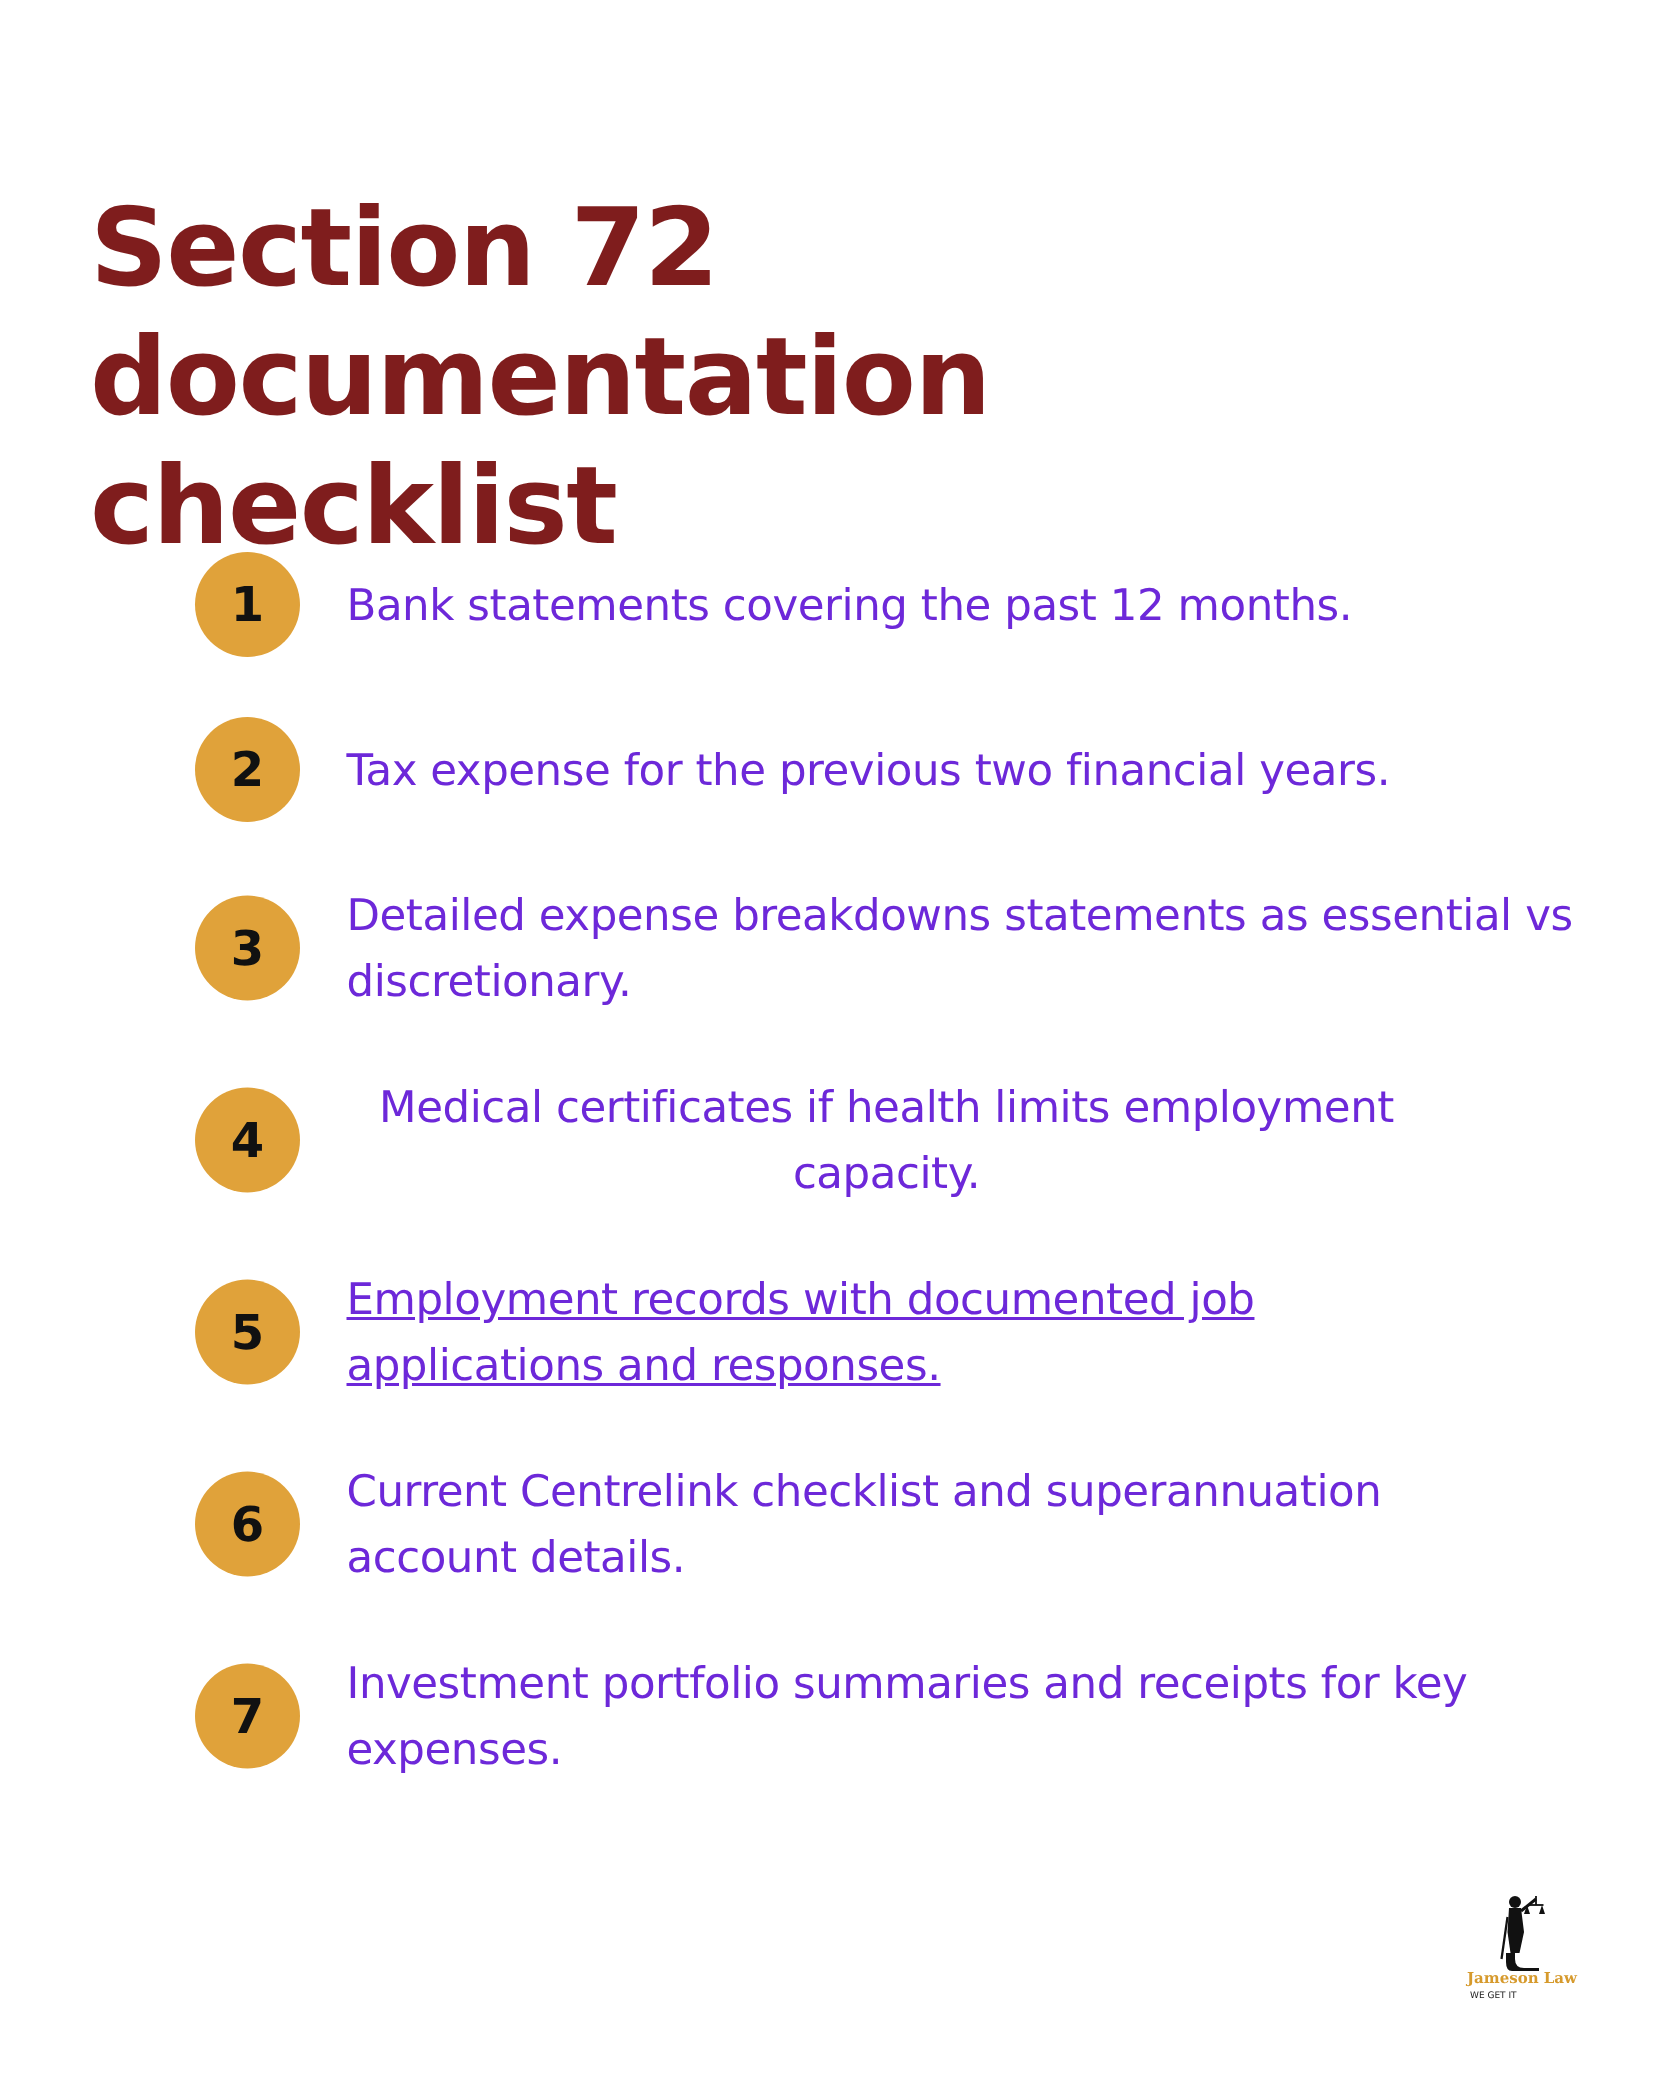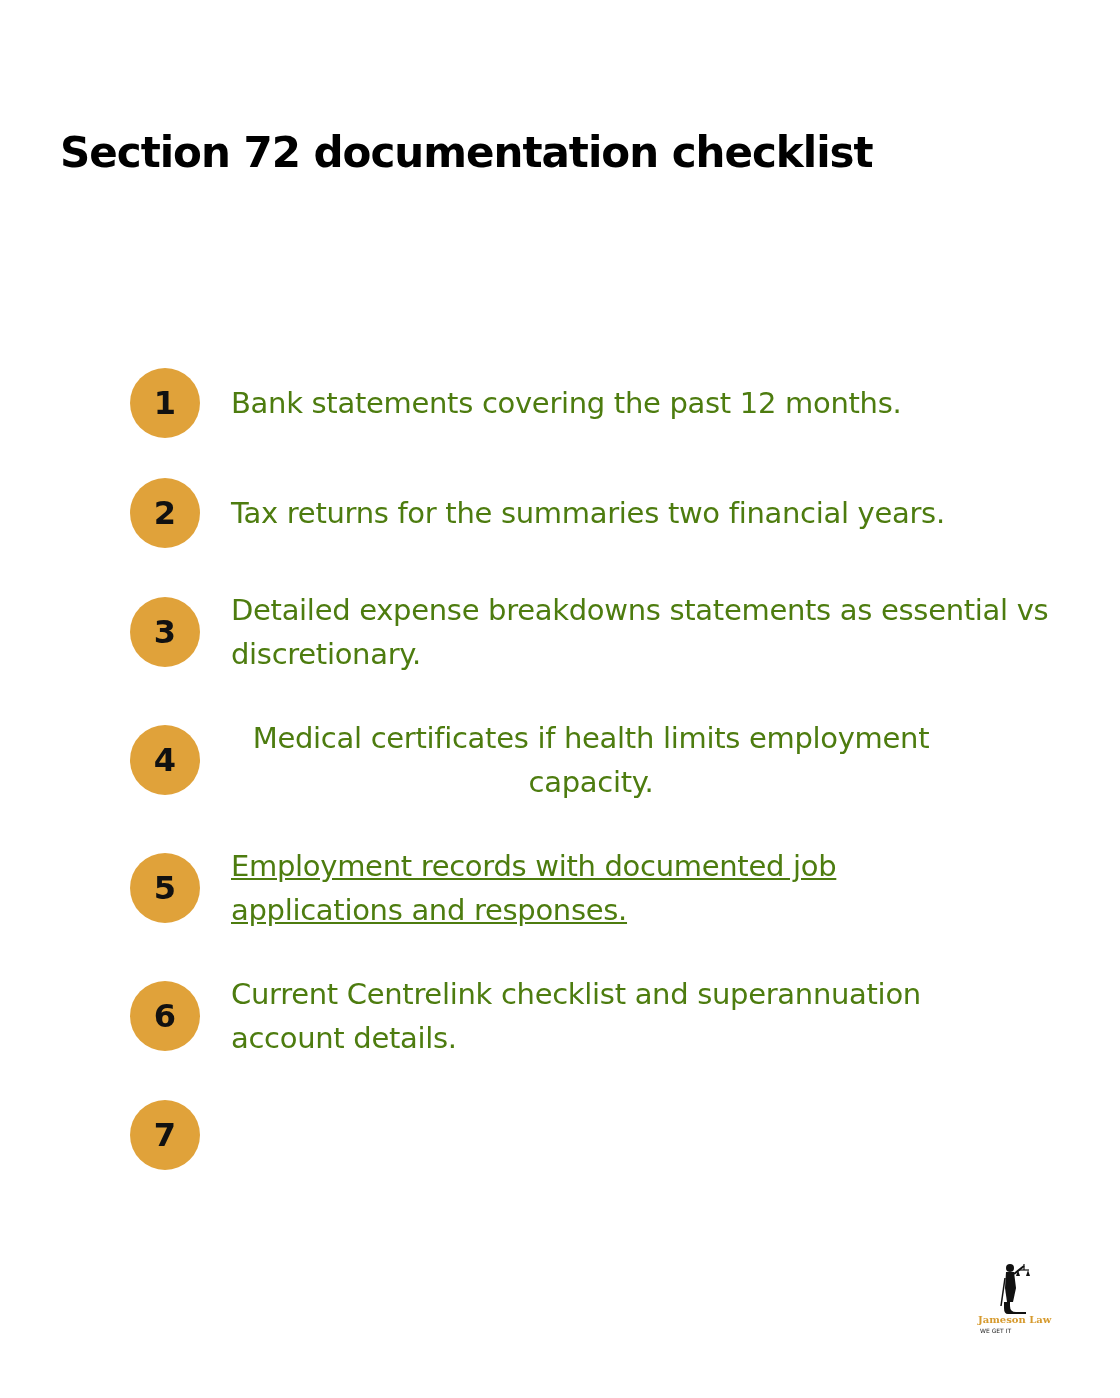--- a/index.html
+++ b/index.html
@@ -1,48 +1,48 @@
 <!DOCTYPE html>
 <html><head>
 <meta charset="utf-8">
 <style>
   html, body { margin: 0; padding: 0; background: #ffffff; }
   body { width: 1120px; height: 1398px; position: relative; overflow: hidden; font-family: "DejaVu Sans", sans-serif; color: #111; }
   .title {
-    position: absolute; left: 60px; top: 110px; width: 960px;
+    position: absolute; left: 60px; top: 122px; width: 960px;
     font-family: "DejaVu Sans", sans-serif; font-weight: bold;
-    font-size: 42px; line-height: 86px; letter-spacing: -1px; color: #000000; margin: 0;
+    font-size: 72px; line-height: 86px; letter-spacing: -1px; color: #7f1d1d; margin: 0;
   }
   .item { position: absolute; left: 130px; width: 930px; display: flex; align-items: center; }
   .badge {
     flex: 0 0 70px; width: 70px; height: 70px; border-radius: 50%;
     background: #e0a23a; display: flex; align-items: center; justify-content: center;
     font-family: "DejaVu Sans", sans-serif; font-weight: bold; font-size: 32px; color: #111;
   }
   .text {
     margin-left: 31px; font-family: "DejaVu Sans", sans-serif; font-size: 29px;
-    line-height: 44px; color: #4d7c0f; letter-spacing: -0.3px;
+    line-height: 44px; color: #6d28d9; letter-spacing: -0.3px;
   }
   .logo { position: absolute; left: 976px; top: 1258px; width: 80px; height: 80px; }
   .logo-name { position: absolute; left: 978px; top: 1314px; font-family: "DejaVu Serif", serif; font-weight: bold; font-size: 10px; color: #d69a2d; white-space: nowrap; }
   .logo-tag { position: absolute; left: 980px; top: 1327px; font-family: "DejaVu Sans", sans-serif; font-size: 6px; color: #222; white-space: nowrap; }
 </style>
 </head>
 <body>
 
 <h1 class="title">Section 72 documentation checklist</h1>
 
 <div class="item" style="top:368px;">
   <div class="badge">1</div>
   <div class="text" style="width:820px;">Bank statements covering the past 12 months.</div>
 </div>
 
 <div class="item" style="top:478px;">
   <div class="badge">2</div>
-  <div class="text" style="width:820px;">Tax returns for the summaries two financial years.</div>
+  <div class="text" style="width:820px;">Tax expense for the previous two financial years.</div>
 </div>
 
 <div class="item" style="top:588px;">
   <div class="badge">3</div>
   <div class="text" style="width:830px;">Detailed expense breakdowns statements as essential vs discretionary.</div>
 </div>
 
 <div class="item" style="top:716px;">
   <div class="badge">4</div>
   <div class="text" style="width:720px;text-align:center;">Medical certificates if health limits employment capacity.</div>
@@ -53,20 +53,21 @@
   <div class="text" style="width:660px;text-decoration:underline;">Employment records with documented job applications and responses.</div>
 </div>
 
 <div class="item" style="top:972px;">
   <div class="badge">6</div>
   <div class="text" style="width:780px;">Current Centrelink checklist and superannuation account details.</div>
 </div>
 
 <div class="item" style="top:1100px;">
   <div class="badge">7</div>
+  <div class="text" style="width:800px;">Investment portfolio summaries and receipts for key expenses.</div>
 </div>
 
 <svg class="logo" viewBox="0 0 80 80">
 
   <circle cx="34" cy="10" r="4" fill="#111"></circle>
 
   <path d="M30 14 L38 14 L40 30 L37 44 L31 44 L29 30 Z" fill="#111"></path>
 
   <path d="M38 16 L48 8" stroke="#111" stroke-width="2" fill="none"></path>
   <line x1="48" y1="6" x2="48" y2="12" stroke="#111" stroke-width="1.2"></line>

